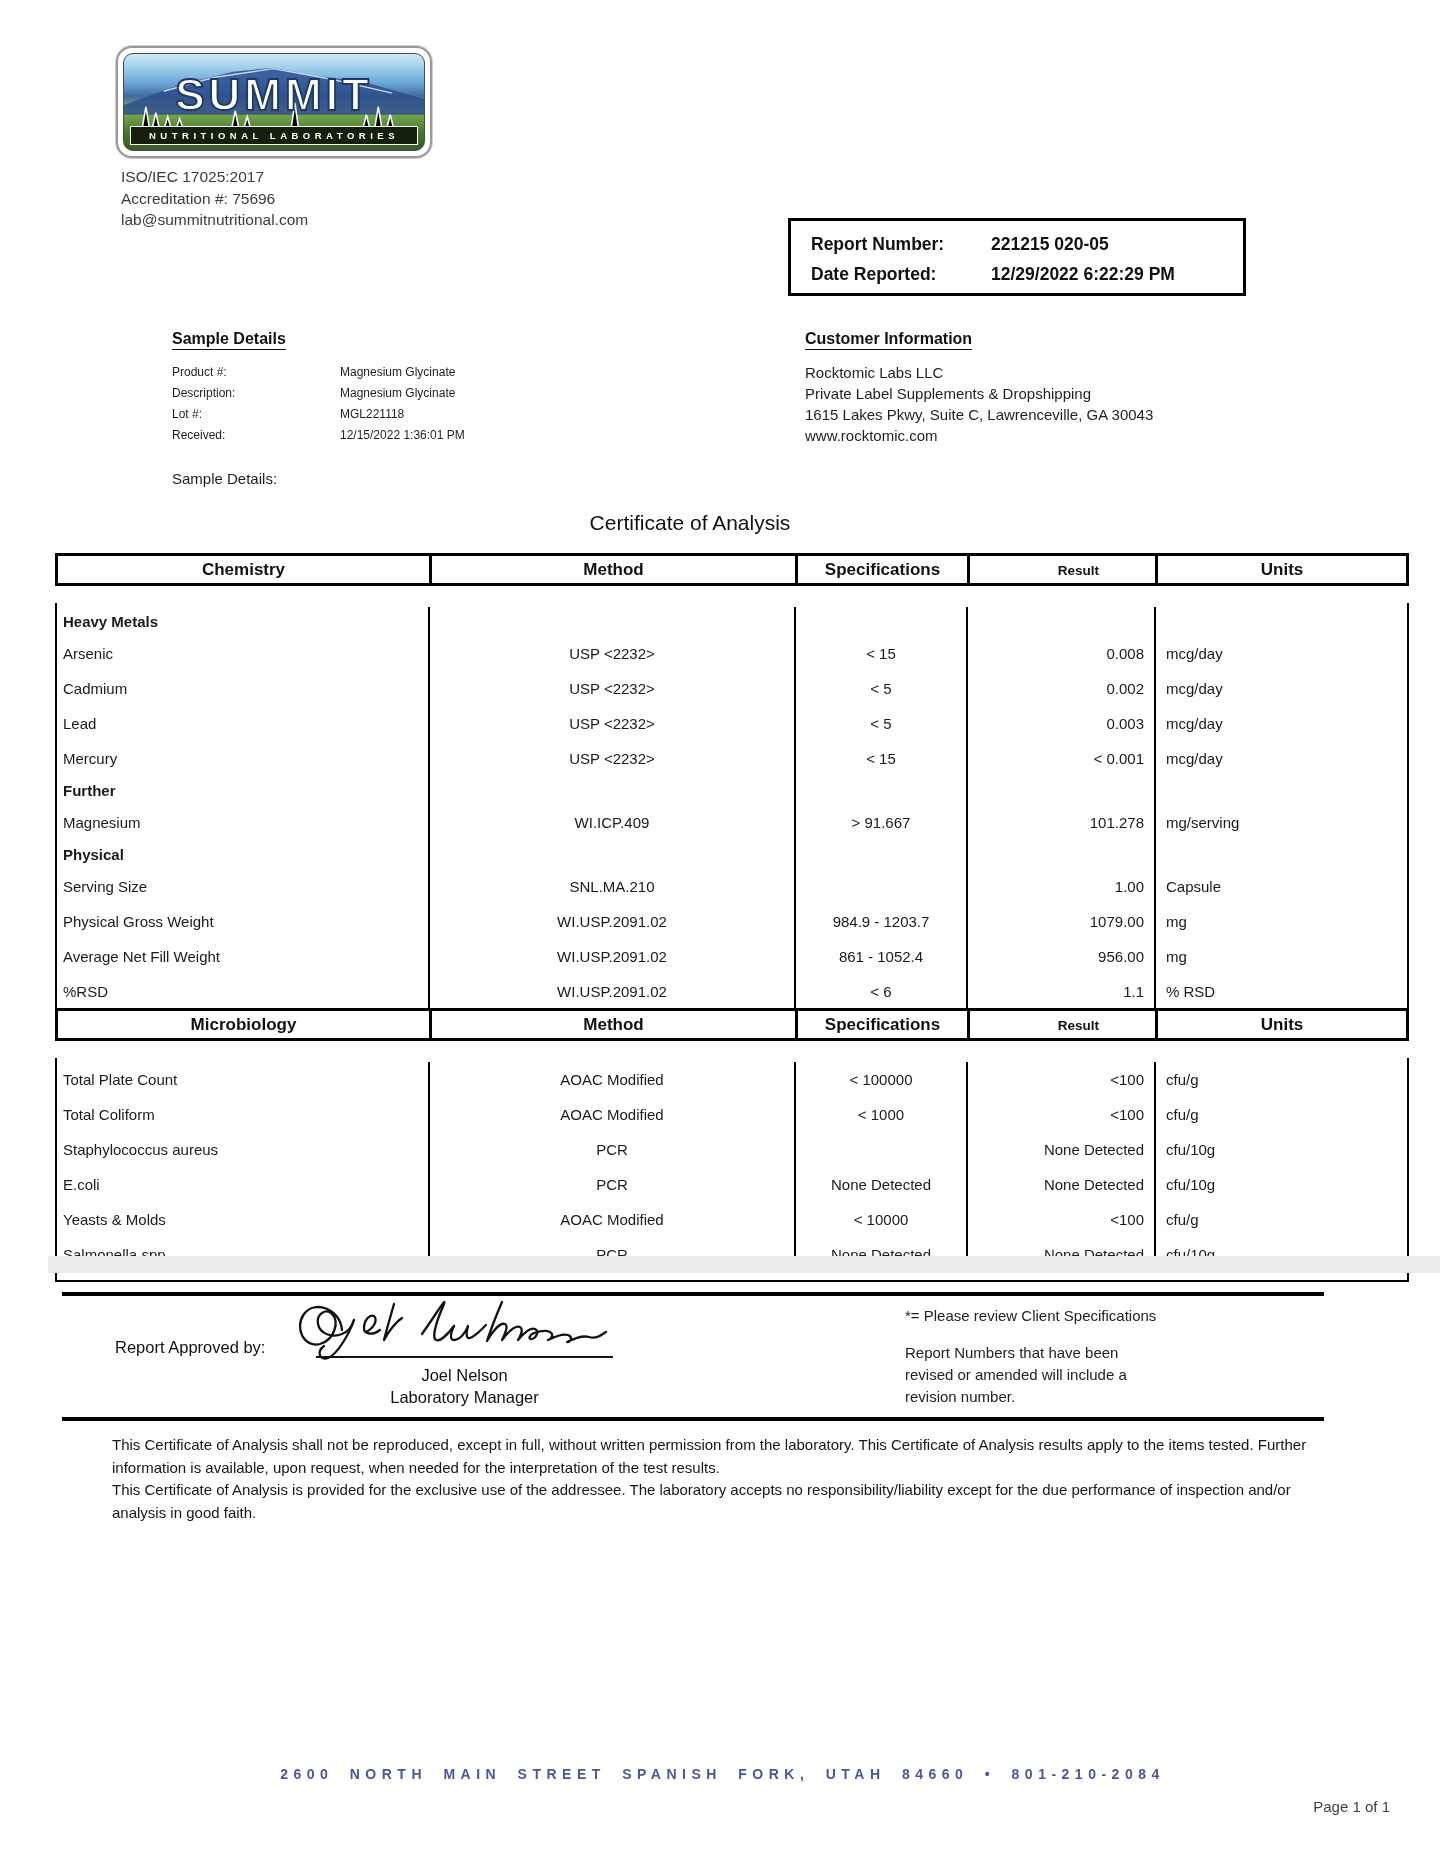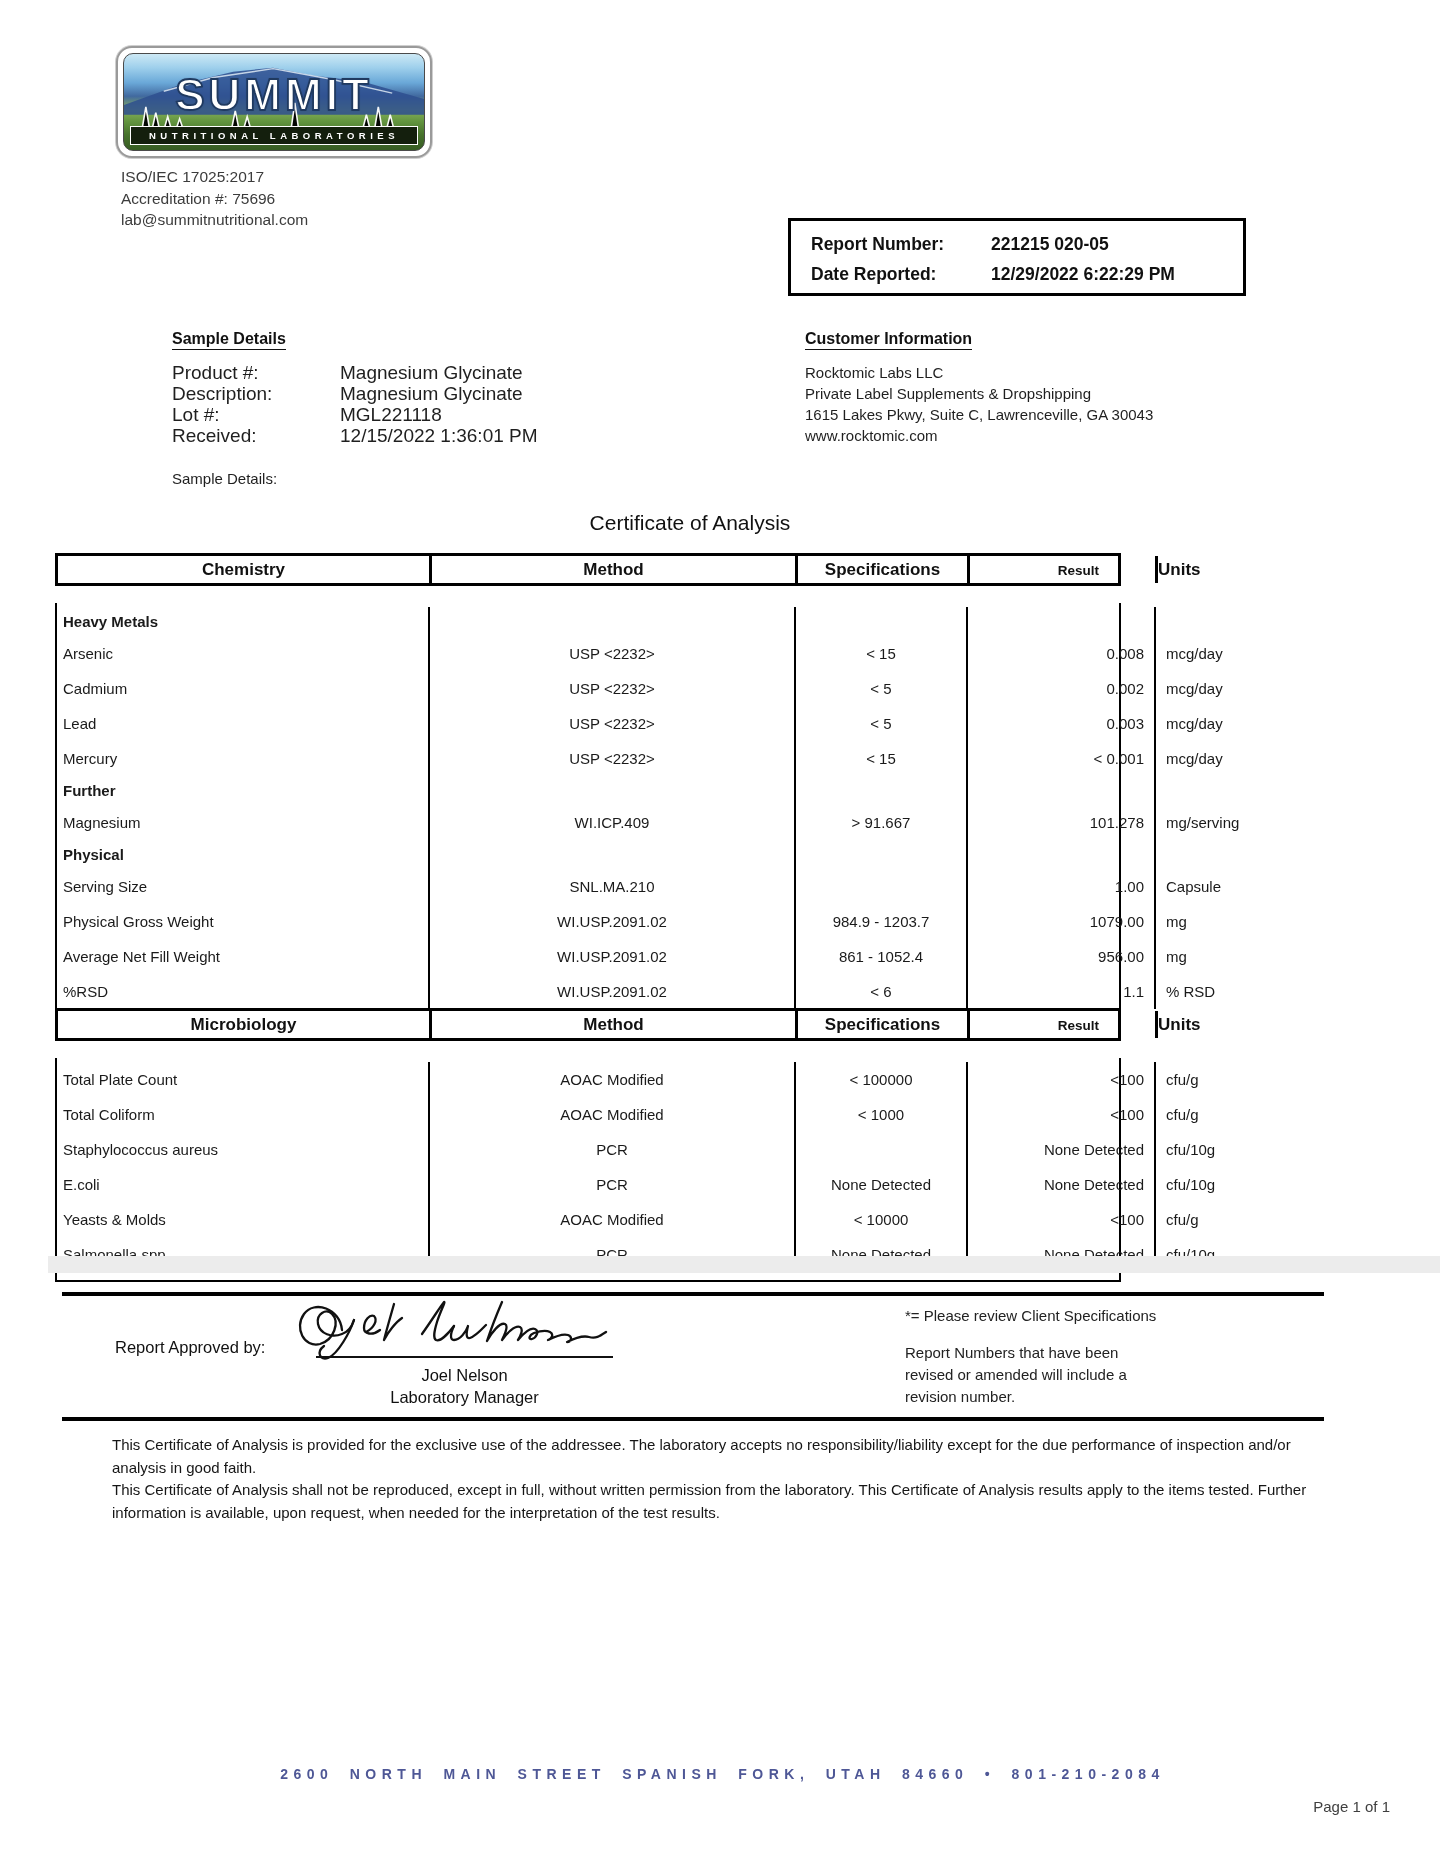--- a/index.html
+++ b/index.html
@@ -36,28 +36,28 @@
   .lab-meta { position:absolute; left:121px; top:166px; font-size:15.5px; line-height:21.5px; color:#3c3c3c; }
   .report-box {
     position:absolute; left:788px; top:218px; width:458px; height:78px;
     border:3px solid #000; box-sizing:border-box; padding:8px 0 0 20px; background:#fff;
   }
   .report-row { display:grid; grid-template-columns:180px auto; font-size:17.5px; font-weight:bold; line-height:30px; color:#111; }
   
   .block-title { font-size:16px; font-weight:bold; color:#111; border-bottom:1.7px solid #111; display:inline-block; padding-bottom:1px; }
   .sample-details { position:absolute; left:172px; top:330px; width:560px; }
   .field-rows { margin-top:12px; }
-  .field-row { display:grid; grid-template-columns:168px auto; font-size:19px; line-height:21px; color:#1f1f1f; }
+  .field-row { display:grid; grid-template-columns:168px auto; font-size:12px; line-height:21px; color:#1f1f1f; }
   .sample-footer-label { position:absolute; left:172px; top:470px; font-size:15px; color:#1f1f1f; }
   .customer-info { position:absolute; left:805px; top:330px; width:560px; }
   .cust-lines { margin-top:12px; font-size:15px; line-height:21px; color:#1f1f1f; }
   
   .coa-title { position:absolute; left:55px; top:511px; width:1270px; text-align:center; font-size:21px; color:#111; }
   
-  .coa-table { position:absolute; left:55px; width:1066px; }
+  .coa-table { position:absolute; left:55px; width:1354px; }
   .coa-table.chem { top:553px; }
   .coa-table.micro { top:1008px; }
   .tbl-header {
     display:grid; grid-template-columns:374px 366px 172px 188px auto;
     border:3.5px solid #000; box-sizing:border-box; background:#fff;
   }
   .th {
     text-align:center; font-weight:bold; font-size:17px; color:#111;
     padding:4px 0 3px 0; border-right:3px solid #000;
   }
@@ -306,20 +306,20 @@
   <div class="sig-line"></div>
   <div class="sig-name">Joel Nelson</div>
   <div class="sig-title">Laboratory Manager</div>
 
   <div class="note-spec">*= Please review Client Specifications</div>
   <div class="note-revision">Report Numbers that have been revised or amended will include a revision number.</div>
 
   <div class="rule bottom"></div>
 
   <div class="disclaimer" id="disclaimer">
+      <p>This Certificate of Analysis shall not be reproduced, except in full, without written permission from the laboratory. This Certificate of Analysis results apply to the items tested. Further information is available, upon request, when needed for the interpretation of the test results.</p>
       <p>This Certificate of Analysis is provided for the exclusive use of the addressee. The laboratory accepts no responsibility/liability except for the due performance of inspection and/or analysis in good faith.</p>
-      <p>This Certificate of Analysis shall not be reproduced, except in full, without written permission from the laboratory. This Certificate of Analysis results apply to the items tested. Further information is available, upon request, when needed for the interpretation of the test results.</p>
     </div>
 
   <div class="footer-address">2600 NORTH MAIN STREET SPANISH FORK, UTAH 84660 • 801-210-2084</div>
   <div class="page-number">Page 1 of 1</div>
 
 </div>
 
 </body></html>

